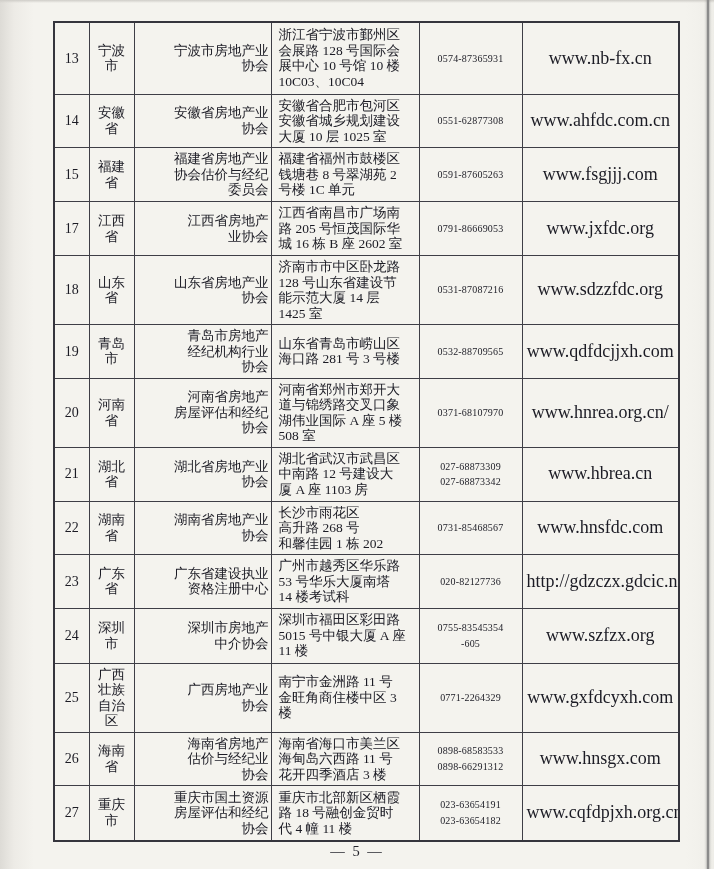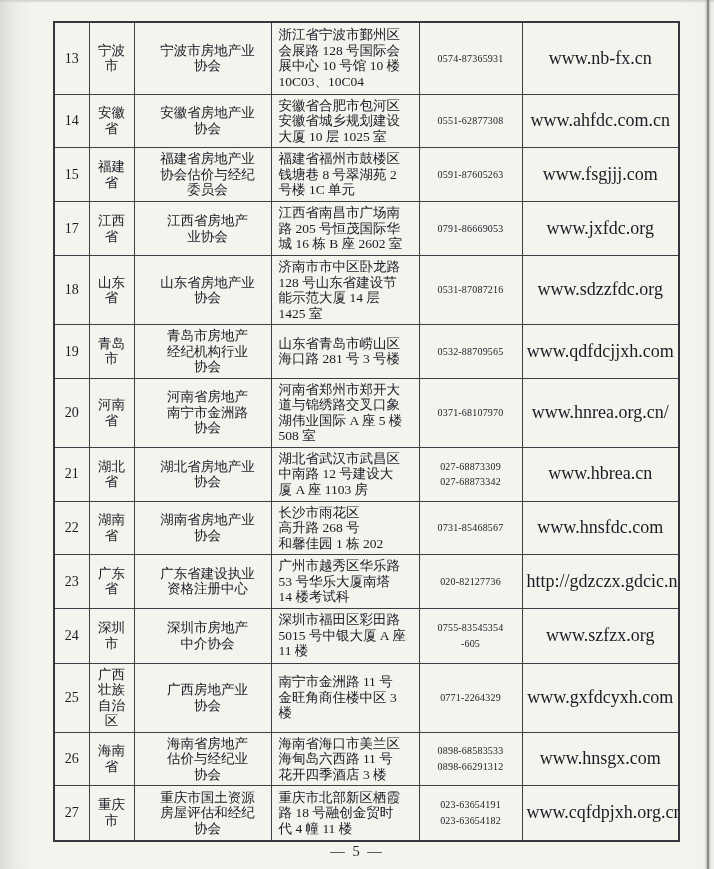--- a/index.html
+++ b/index.html
@@ -29,21 +29,21 @@
   td{
     border:1px solid #3e3e46;
     color:#1b1b24;
     font-size:13.5px;line-height:15.5px;
     vertical-align:middle;text-align:center;
     padding:3px 4px;
     white-space:pre-line;
     overflow:hidden;
   }
   td.col-num{font-size:14px;}
-  td.col-association{text-align:center;padding-left:12px;padding-right:2px;margin-left:16px;}
+  td.col-association{text-align:right;padding-left:12px;padding-right:2px;margin-left:16px;}
   td.col-address{text-align:left;padding-left:7px;padding-right:2px;}
   td.col-phone{font-size:10px;letter-spacing:.2px;}
   td.col-website{font-size:18px;}
   .footer{
     position:absolute;left:0;top:843px;width:714px;
     text-align:center;font-size:14.5px;color:#23232b;letter-spacing:2px;
   }
 </style>
 </head>
 <body>
@@ -128,21 +128,21 @@
 协会</td>
           <td class="col-address">山东省青岛市崂山区
 海口路 281 号 3 号楼</td>
           <td class="col-phone">0532-88709565</td>
           <td class="col-website">www.qdfdcjjxh.com</td>
         </tr>
         <tr style="height: 65px;">
           <td class="col-num">20</td>
           <td class="col-region">河南省</td>
           <td class="col-association">河南省房地产
-南宁市金洲路
+房屋评估和经纪
 协会</td>
           <td class="col-address">河南省郑州市郑开大
 道与锦绣路交叉口象
 湖伟业国际 A 座 5 楼
 508 室</td>
           <td class="col-phone">0371-68107970</td>
           <td class="col-website">www.hnrea.org.cn/</td>
         </tr>
         <tr style="height: 54px;">
           <td class="col-num">21</td>

